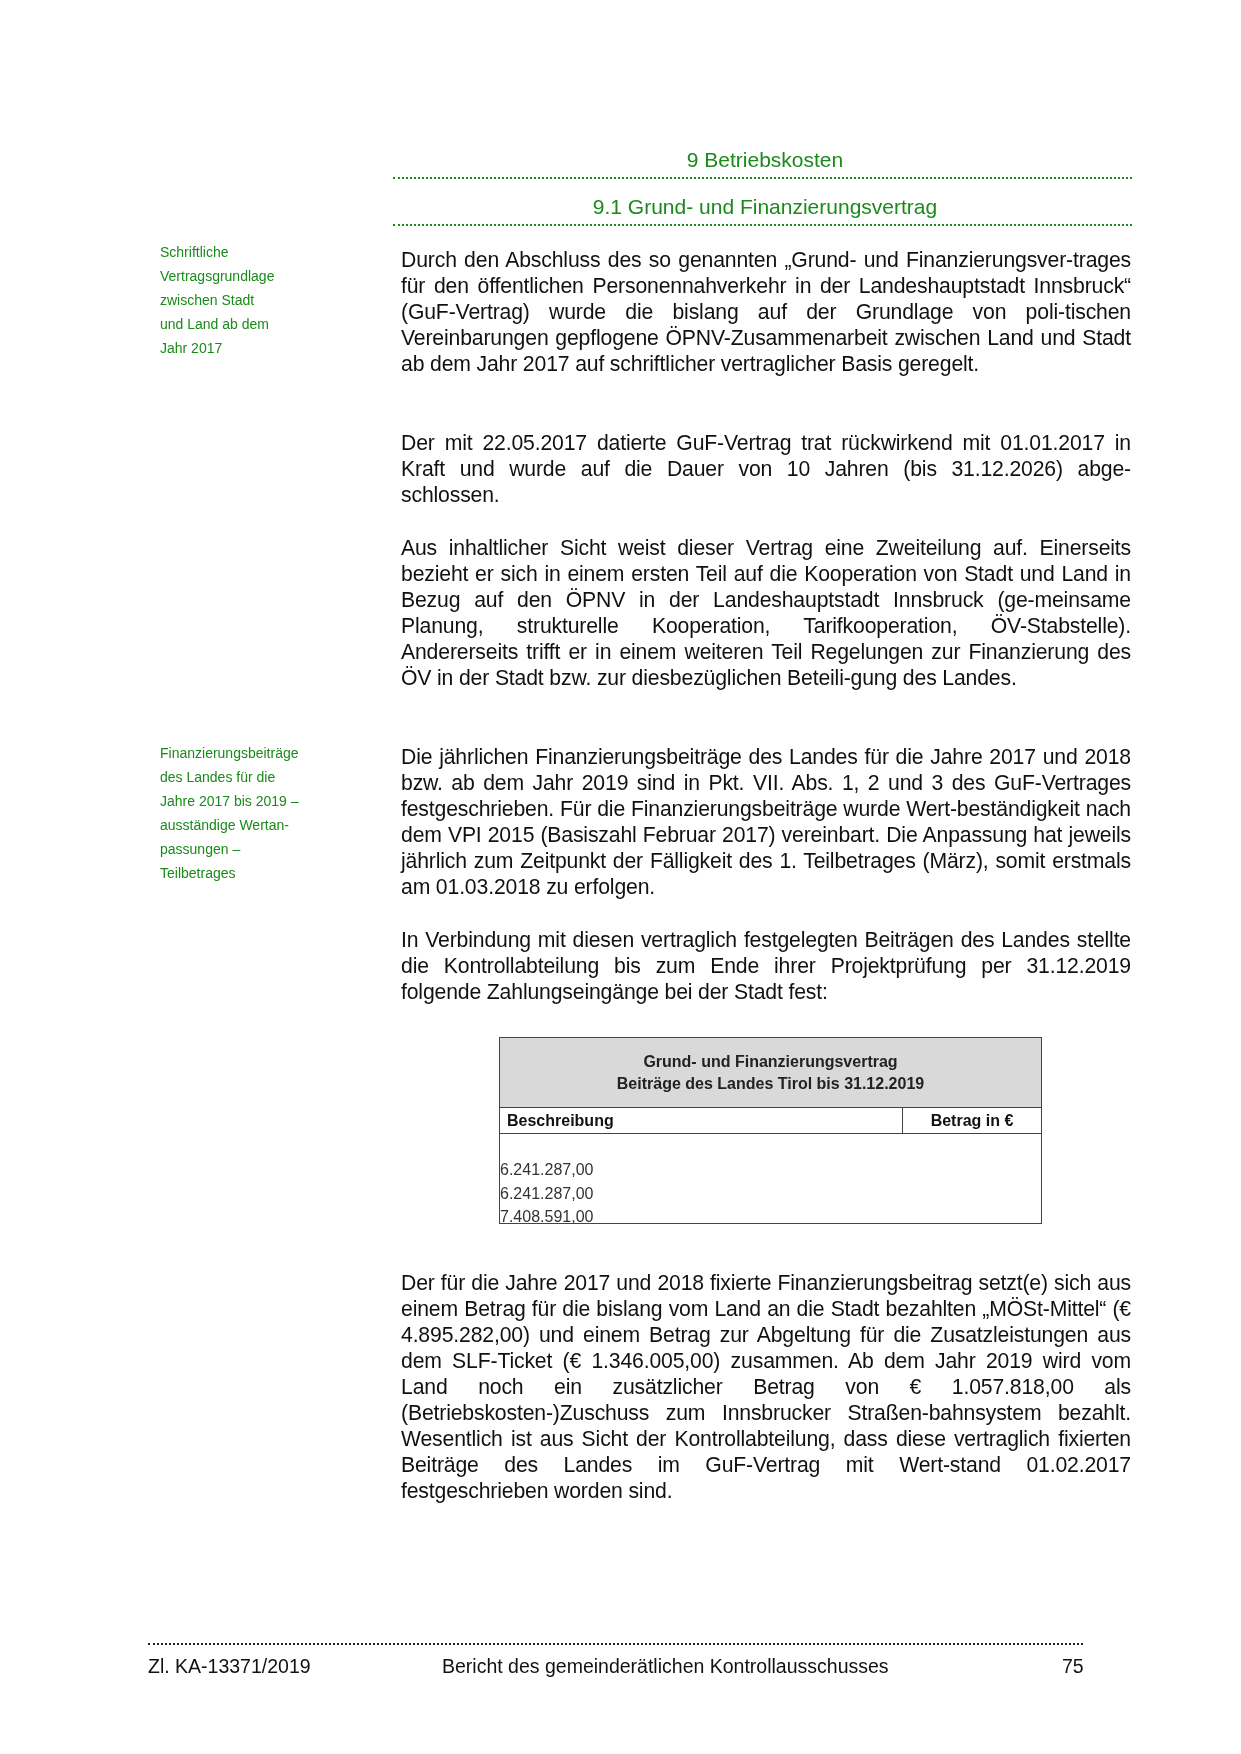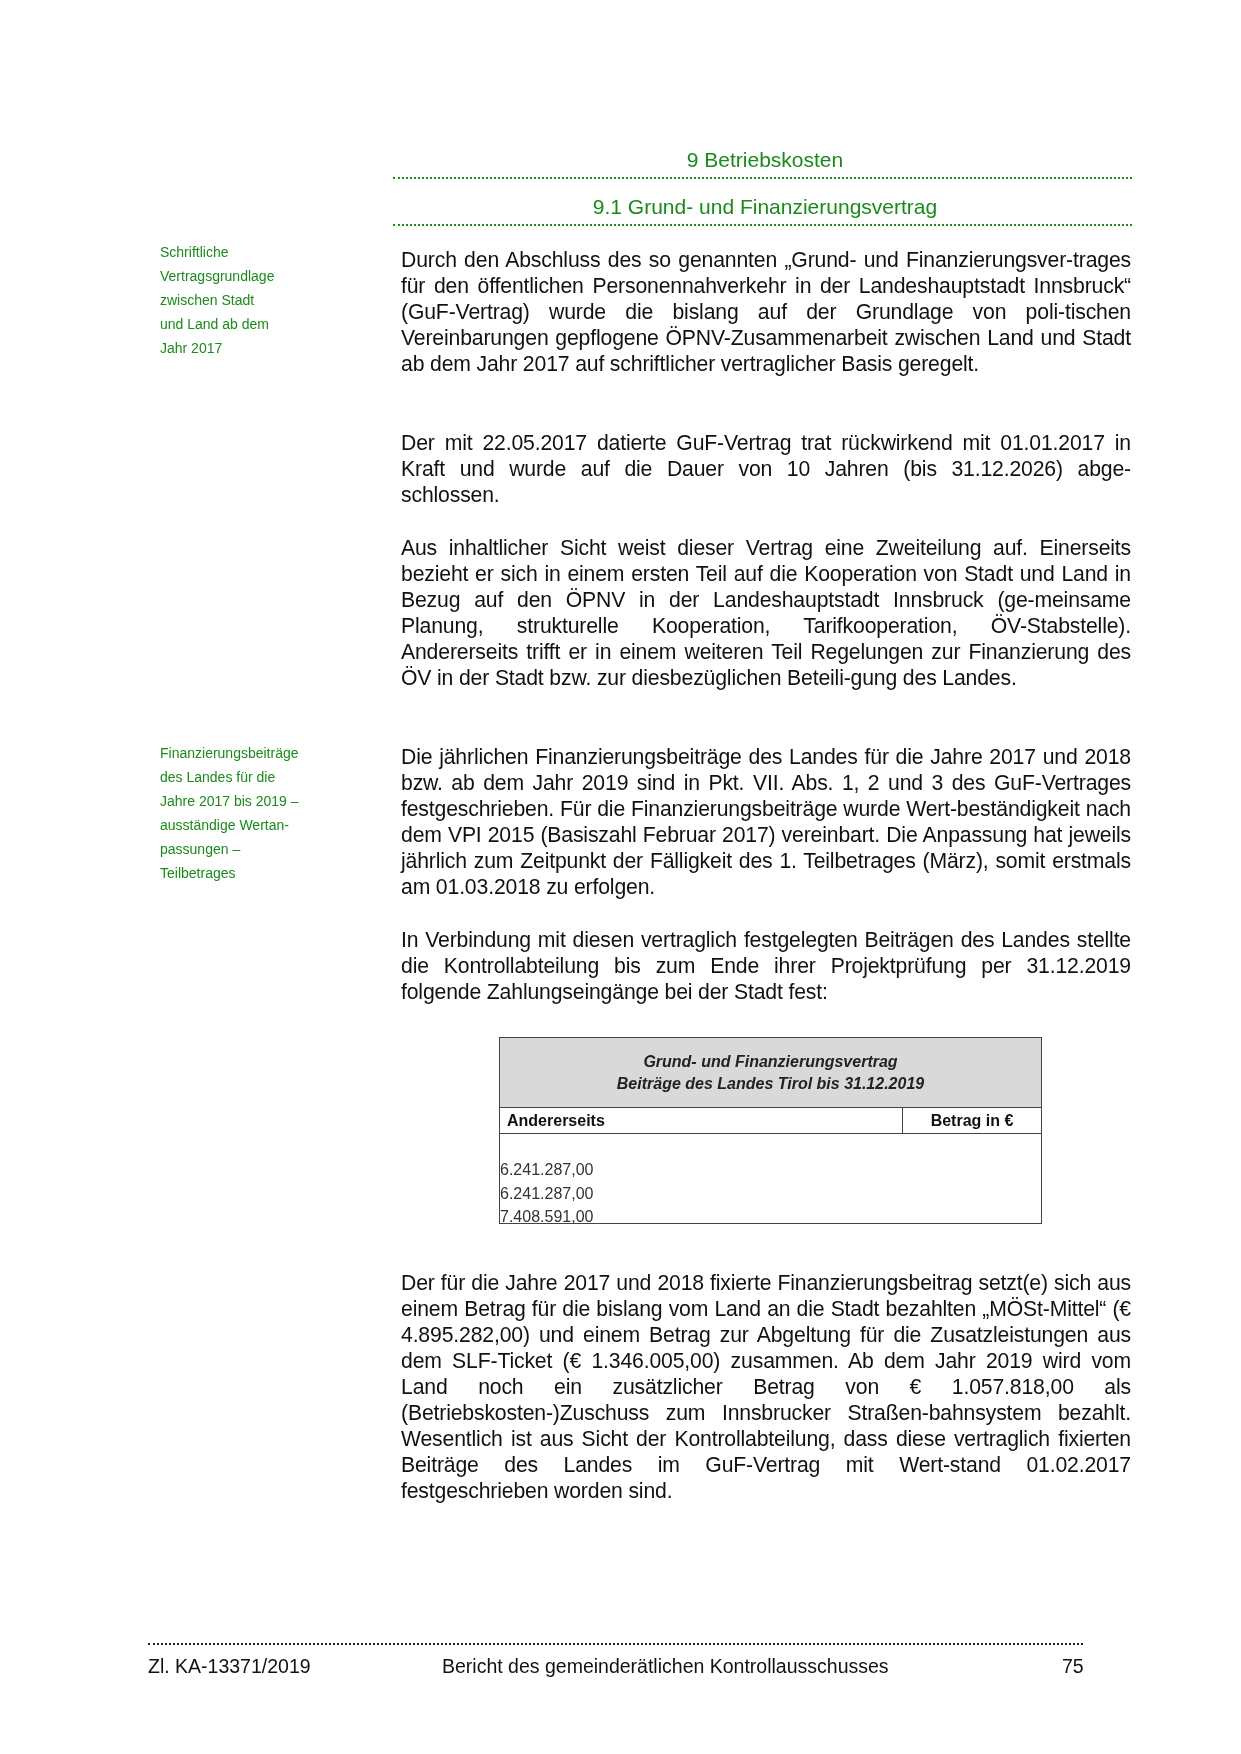--- a/index.html
+++ b/index.html
@@ -25,21 +25,21 @@
       hyphens: manual; letter-spacing: -0.15px;
     }
     .tbl {
       position: absolute; left: 499px; top: 1037px; width: 543px; height: 187px;
       border: 1.5px solid #444; box-sizing: border-box;
       font-family: "Liberation Sans", sans-serif;
     }
     .tbl-head {
       height: 70px; background: #d9d9d9; border-bottom: 1.5px solid #444;
       text-align: center; font-weight: bold; font-size: 16px; line-height: 22px;
-      padding-top: 13px; box-sizing: border-box; color: #222; font-style: italic;
+      padding-top: 13px; box-sizing: border-box; color: #222;
     }
     .tbl-colhead {
       display: flex; height: 25px; border-bottom: 1.5px solid #444;
       font-weight: bold; font-size: 16px; line-height: 25px; color: #111;
     }
     .c1 { width: 403px; padding-left: 7px; box-sizing: border-box; border-right: 1.5px solid #444; }
     .c2 { flex: 1; text-align: center; }
     .tbl-body { display: flex; height: 88px; }
     .tbl-body .c1, .tbl-body .c2 { padding-top: 24px; font-size: 16px; line-height: 23.5px; color: #333; }
     .tbl-body .c2 { text-align: left; padding-right: 5px; }
@@ -82,21 +82,21 @@
 <p class="para" style="top:514px;">Aus inhaltlicher Sicht weist dieser Vertrag eine Zweiteilung auf. Einerseits bezieht er sich in einem ersten Teil auf die Kooperation von Stadt und Land in Bezug auf den ÖPNV in der Landeshauptstadt Innsbruck (ge-meinsame Planung, strukturelle Kooperation, Tarifkooperation, ÖV-Stabstelle). Andererseits trifft er in einem weiteren Teil Regelungen zur Finanzierung des ÖV in der Stadt bzw. zur diesbezüglichen Beteili-gung des Landes.</p>
 <p class="para" style="top:723px;">Die jährlichen Finanzierungsbeiträge des Landes für die Jahre 2017 und 2018 bzw. ab dem Jahr 2019 sind in Pkt. VII. Abs. 1, 2 und 3 des GuF-Vertrages festgeschrieben. Für die Finanzierungsbeiträge wurde Wert-beständigkeit nach dem VPI 2015 (Basiszahl Februar 2017) vereinbart. Die Anpassung hat jeweils jährlich zum Zeitpunkt der Fälligkeit des 1. Teilbetrages (März), somit erstmals am 01.03.2018 zu erfolgen.</p>
 <p class="para" style="top:906px;">In Verbindung mit diesen vertraglich festgelegten Beiträgen des Landes stellte die Kontrollabteilung bis zum Ende ihrer Projektprüfung per 31.12.2019 folgende Zahlungseingänge bei der Stadt fest:</p>
 
 <div class="tbl">
   <div class="tbl-head">
     <div>Grund- und Finanzierungsvertrag</div>
     <div>Beiträge des Landes Tirol bis 31.12.2019</div>
   </div>
   <div class="tbl-colhead">
-    <div class="c1">Andererseits</div>
+    <div class="c1">Beschreibung</div>
     <div class="c2">Betrag in €</div>
   </div>
   <div class="tbl-body">
     <div class="c2">
       <div class="row-line">6.241.287,00</div>
       <div class="row-line">6.241.287,00</div>
       <div class="row-line">7.408.591,00</div>
     </div>
   </div>
 </div>

